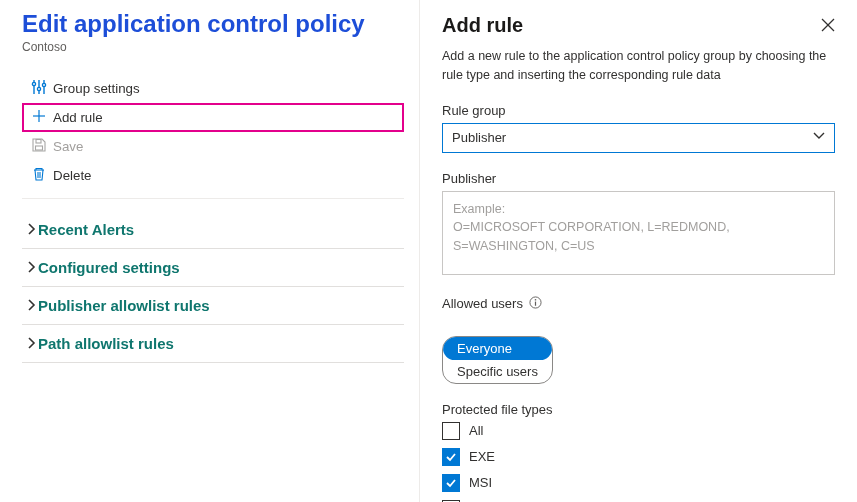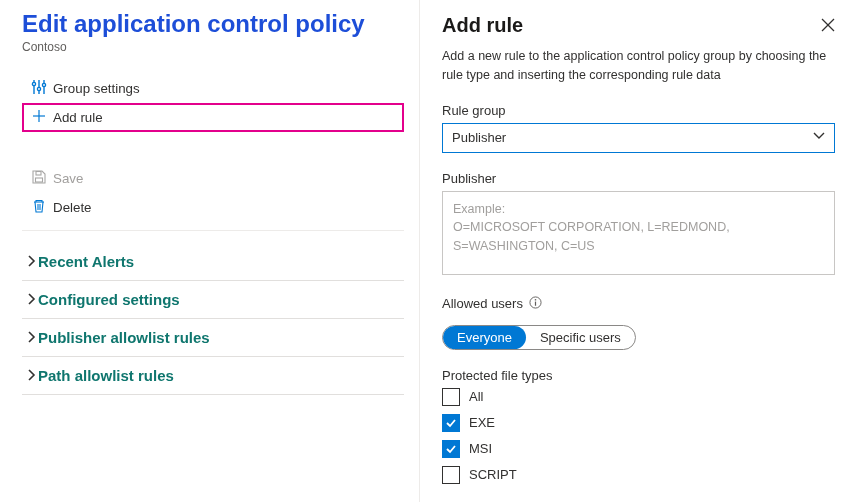--- a/index.html
+++ b/index.html
@@ -17,21 +17,21 @@
     .right-panel { flex: 1; padding: 14px 22px 15px 22px; position: relative; }
     .page-title { font-size: 24px; font-weight: 600; color: #1d4ed8; }
     .subtitle { font-size: 12px; color: #605e5c; margin-top: 2px; }
     .toolbar { display: flex; gap: 0; margin-top: 20px; border-bottom: 1px solid #edebe9; padding-bottom: 8px; flex-direction: column; }
     .toolbar-btn {
       display: flex; align-items: center; gap: 6px;
       padding: 5px 9px; cursor: pointer;
       color: #323130; background: transparent; border: none;
     }
     .toolbar-btn svg { width: 16px; height: 16px; }
-    .toolbar-btn.disabled { color: #a19f9d; margin-top: 32px; }
+    .toolbar-btn.disabled { color: #a19f9d; }
     .toolbar-btn.disabled svg { opacity: 0.55; }
     .toolbar-btn.highlighted { border: 2px solid #e3008c; border-radius: 0; padding: 3px 10px 3px 7px; }
     .accordion { margin-top: 12px; }
     .accordion-item {
       display: flex; gap: 0;
       padding: 10px 4px; border-bottom: 1px solid #e1dfdd;
       font-size: 15px; font-weight: 600; cursor: pointer; color: #0f766e;
     }
     .accordion-item svg { width: 12px; height: 12px; flex-shrink: 0; }
     .panel-title { font-size: 20px; font-weight: 600; color: #1b1a19; }
@@ -49,21 +49,21 @@
     }
     .select-wrap svg { width: 12px; height: 12px; }
     .textarea {
       border: 1px solid #c8c6c4; width: 100%; height: 84px;
       padding: 8px 10px; font-size: 12.5px; color: #15803d;
       font-family: inherit; resize: none; line-height: 1.5;
     }
     .textarea::placeholder { color: #a19f9d; }
     .pill-group {
       display: inline-flex; border: 1px solid #8a8886; border-radius: 14px;
-      overflow: hidden; margin-top: 8px;
+      overflow: hidden; margin-top: 19px; flex-direction: column;
     }
     .pill { padding: 4px 14px; font-size: 13px; cursor: pointer; }
     .pill.active { background: #0078d4; color: #fff; border-radius: 14px; }
     .checkbox-row { display: flex; align-items: center; gap: 9px; margin-bottom: 8px; }
     .checkbox {
       width: 18px; height: 18px; border: 1px solid #323130;
       display: flex; align-items: center; justify-content: center;
       cursor: pointer; flex-shrink: 0;
     }
     .checkbox.checked { background: #0078d4; border-color: #0078d4; }

